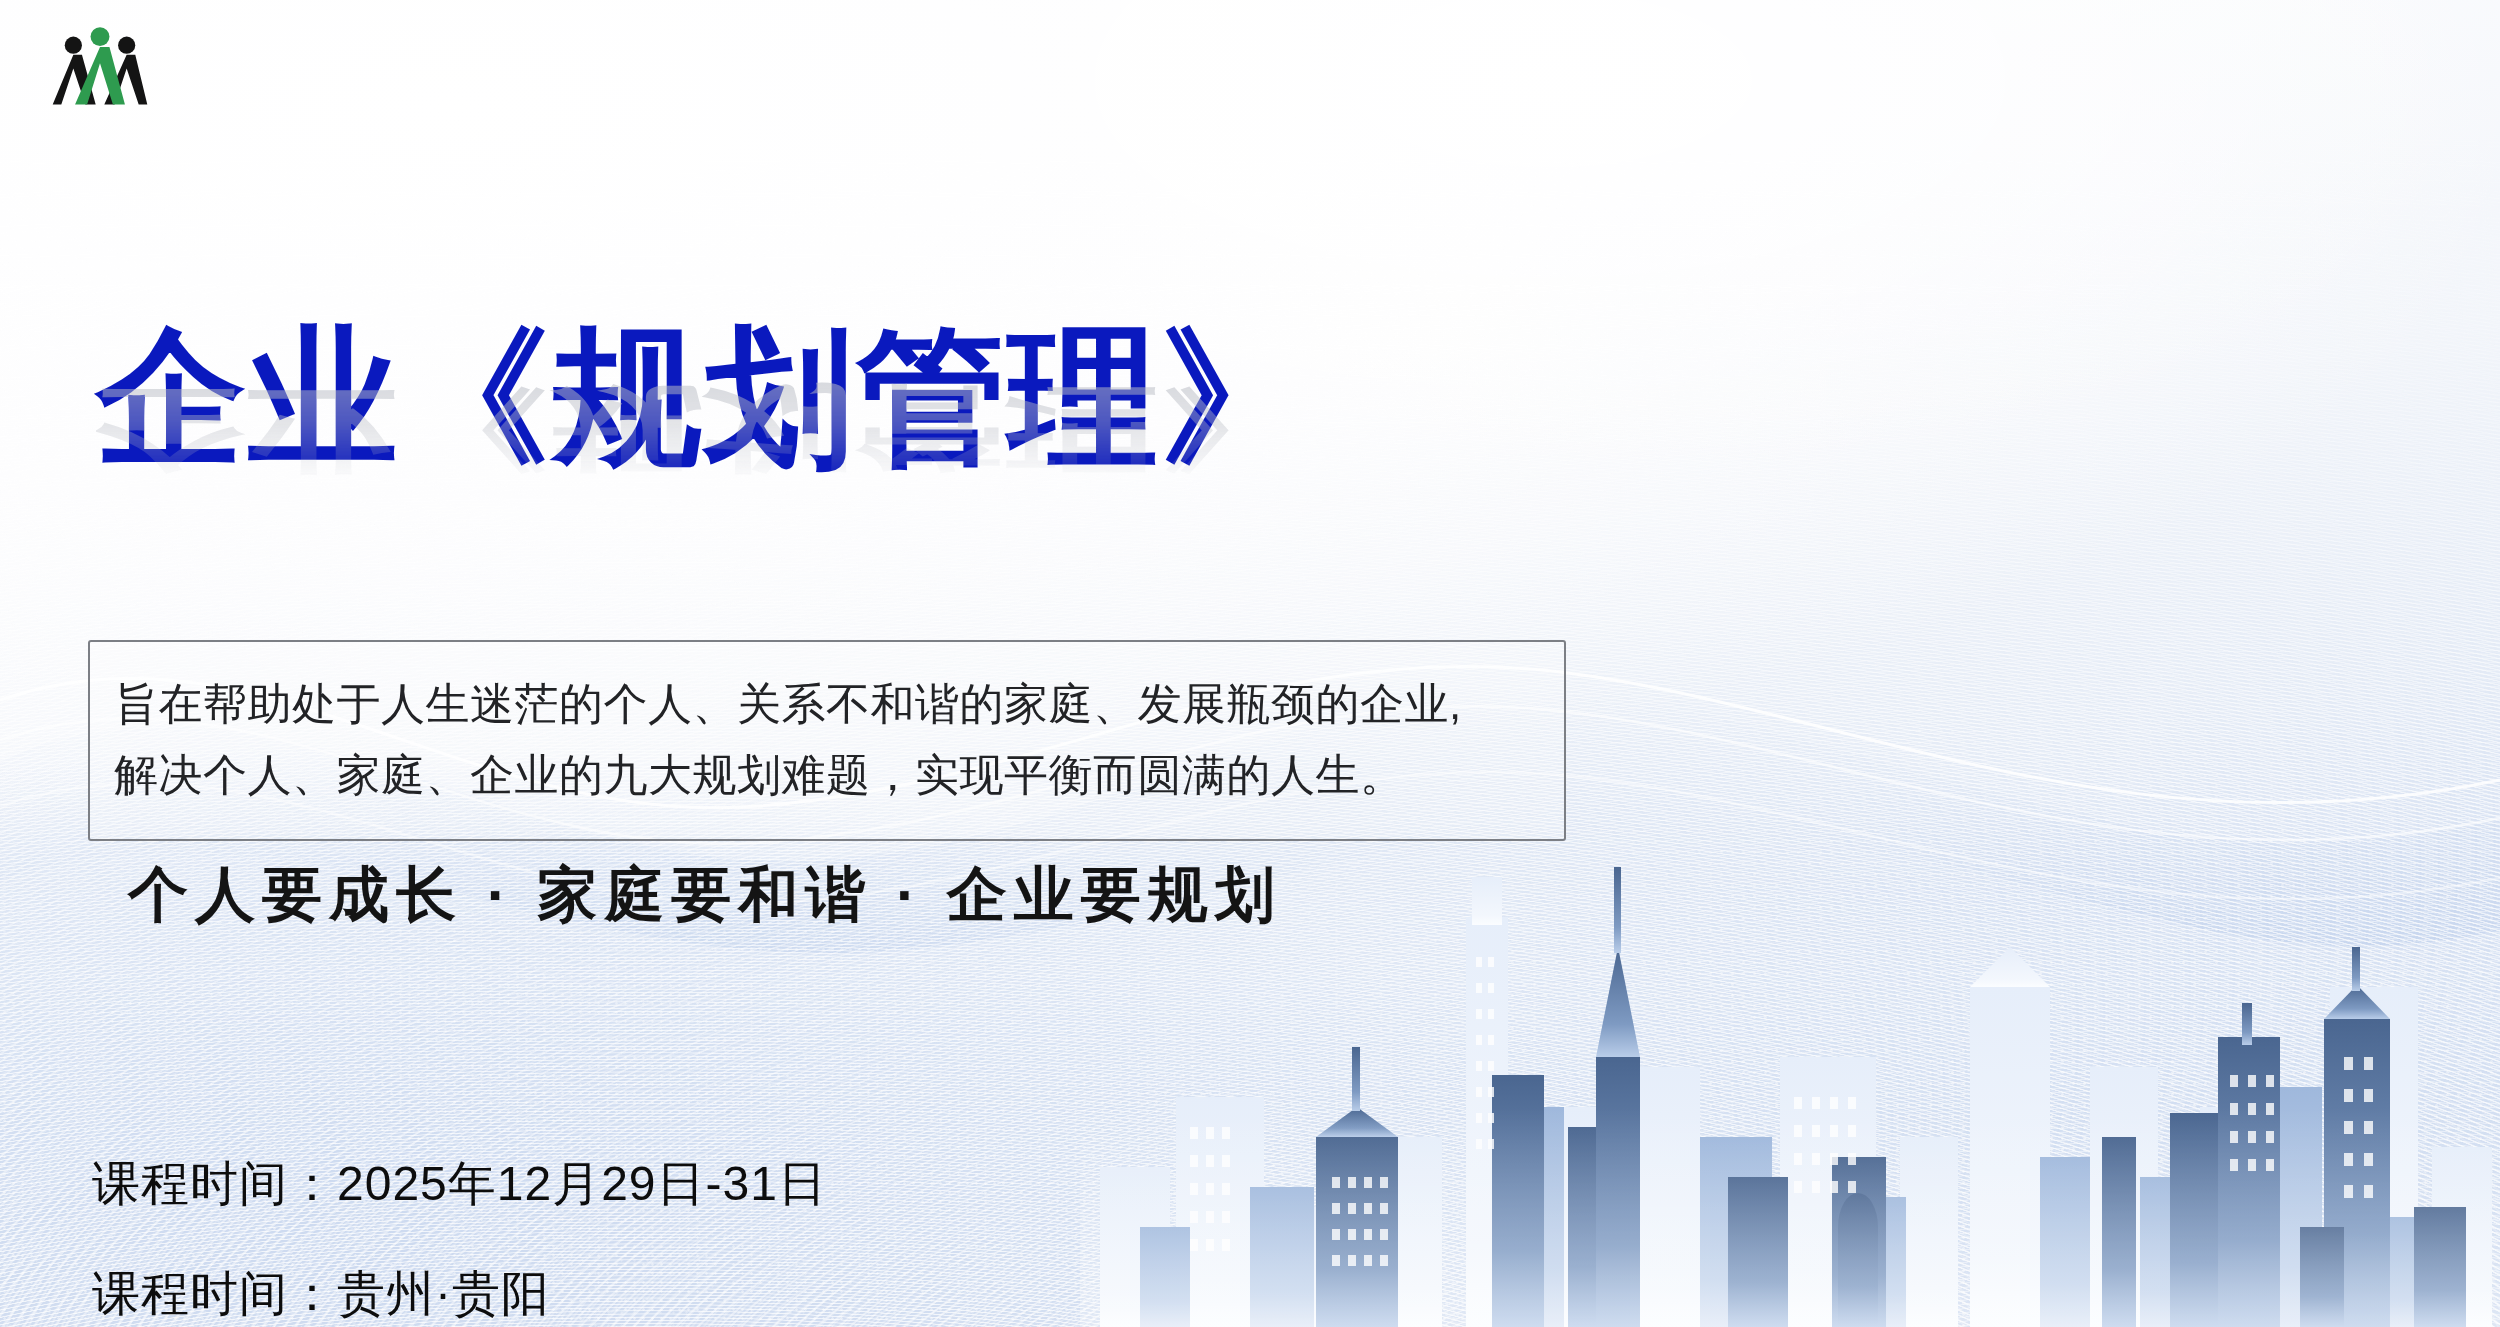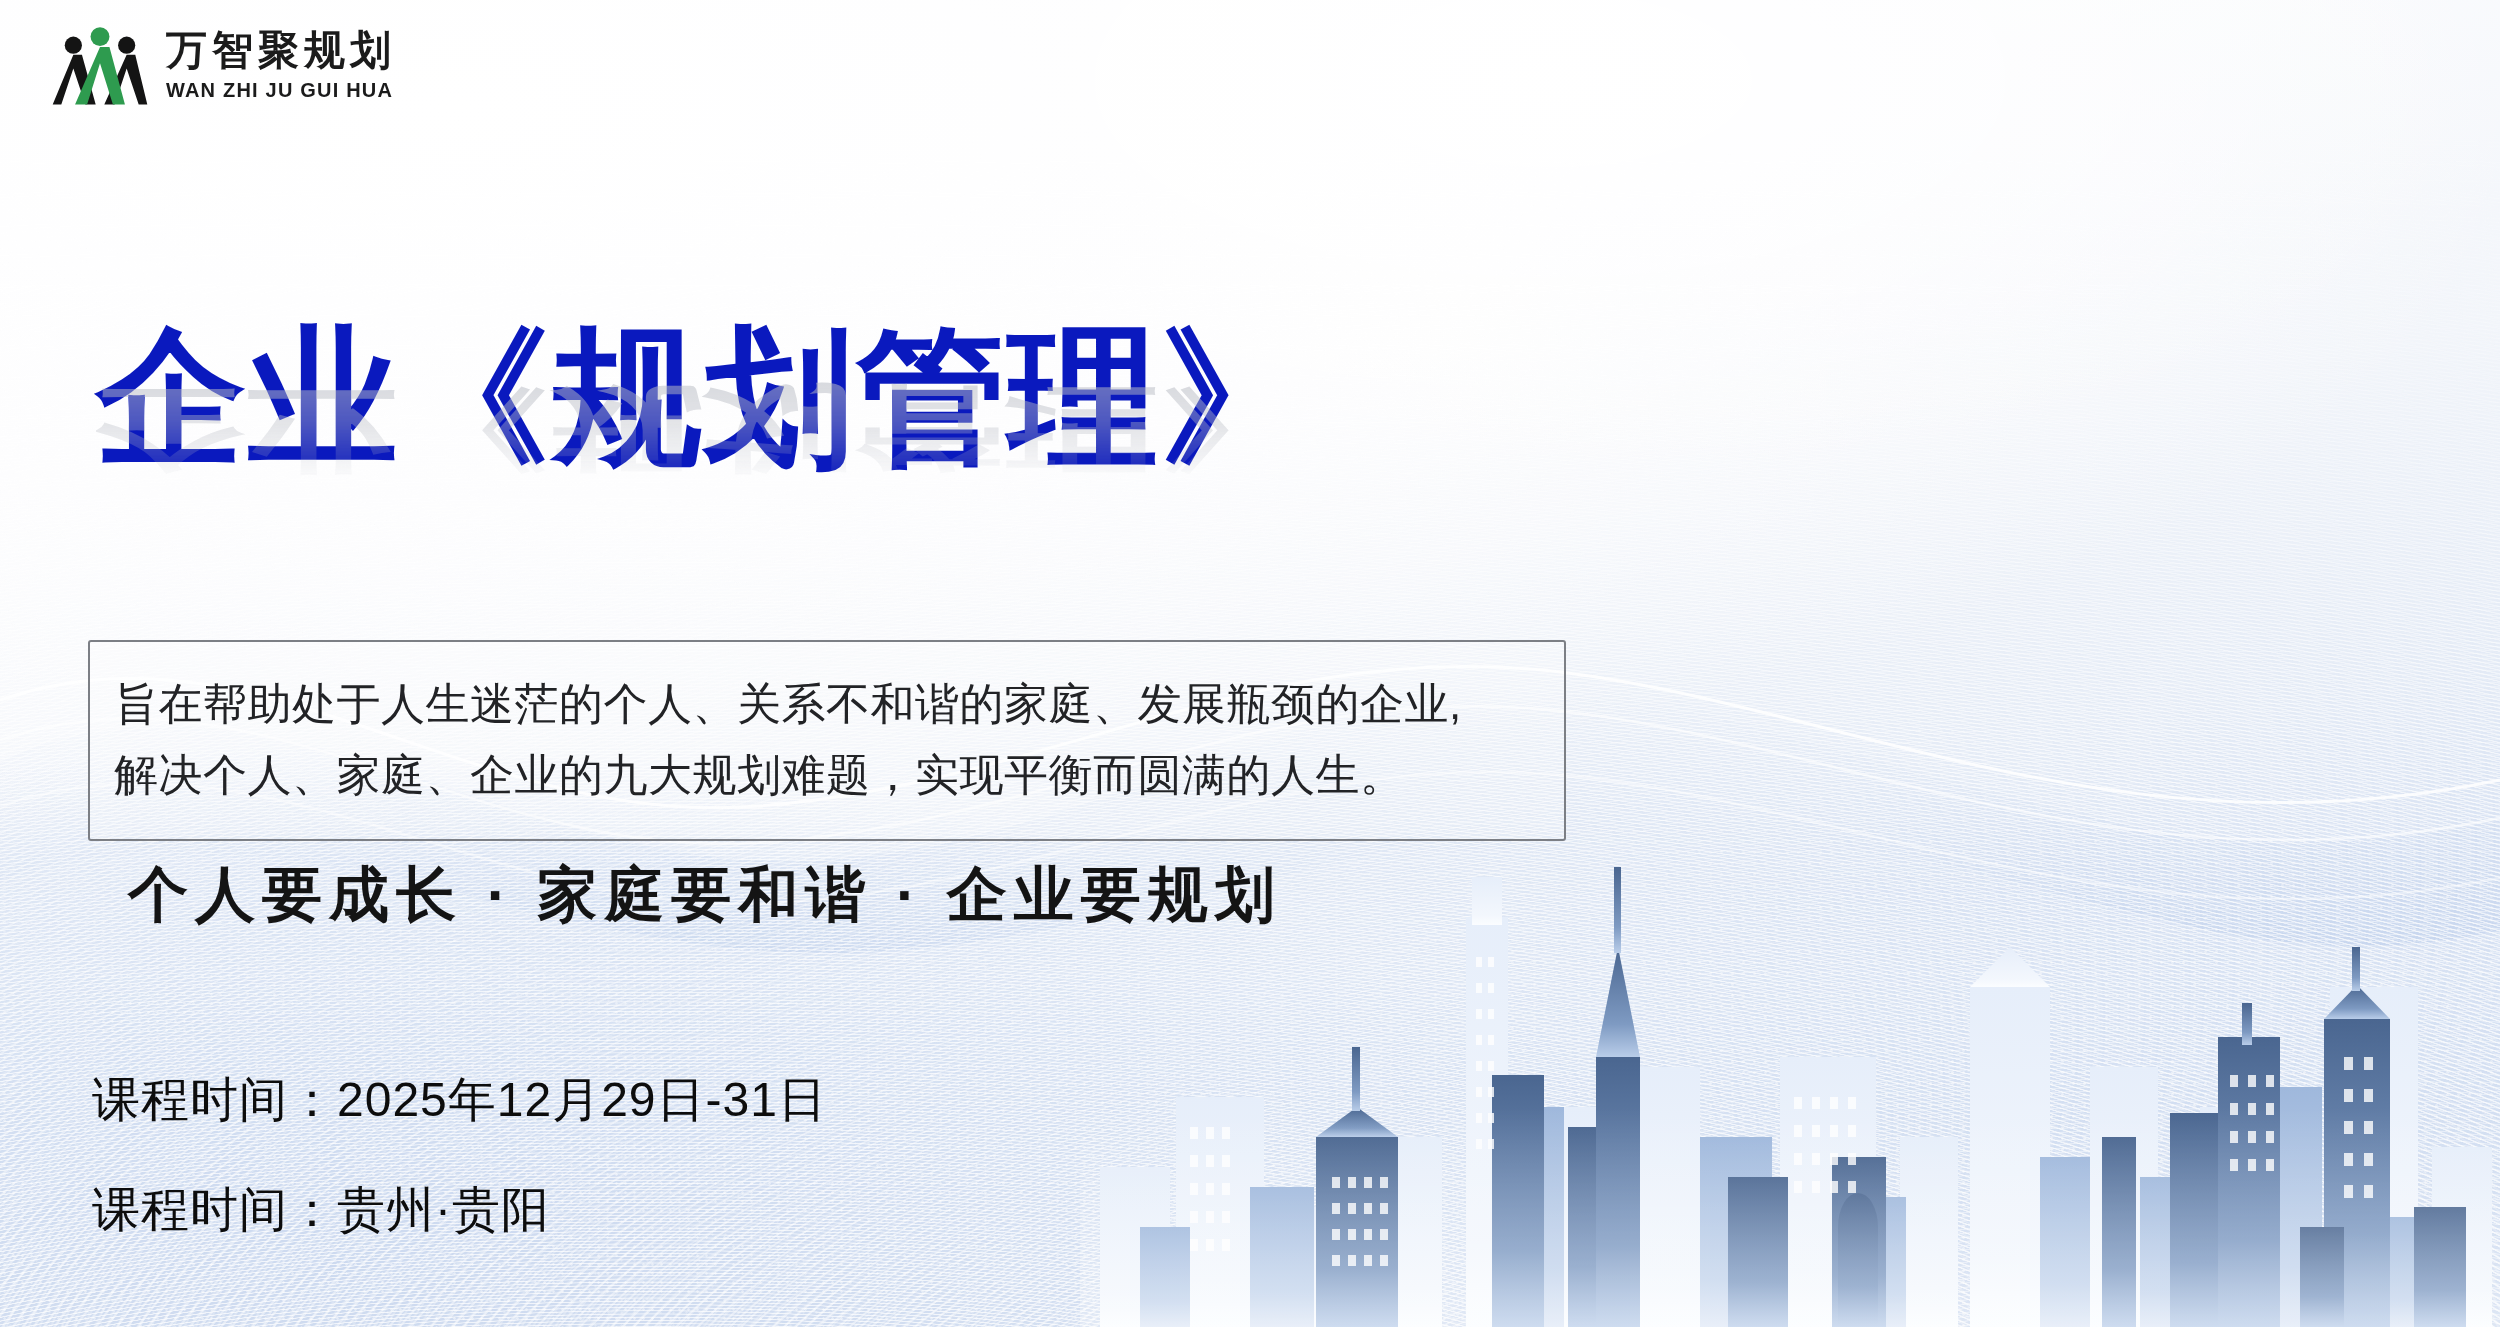--- a/index.html
+++ b/index.html
@@ -209,21 +209,21 @@
     color: #121212;
     letter-spacing: 10px;
     white-space: nowrap;
     text-indent: 10px;
   }
 
   
   .footer-info {
     position: absolute;
     left: 92px;
-    top: 1068px;
+    top: 1152px;
   }
   .info-line {
     font-family: "Liberation Sans", "DejaVu Sans", sans-serif;
     font-size: 48px;
     color: #0d0d0d;
     letter-spacing: 1px;
     white-space: nowrap;
     margin-bottom: 46px;
   }
   .info-line:last-child { margin-bottom: 0; }
@@ -448,24 +448,20 @@
 
       <circle cx="24" cy="27" r="10" fill="#141414"></circle>
       <polygon points="24,38 34,38 50,96 38,96 24,54 10,96 0,96" fill="#141414"></polygon>
 
       <circle cx="86" cy="27" r="10" fill="#141414"></circle>
       <polygon points="86,38 96,38 110,96 100,96 86,54 72,96 60,96" fill="#141414"></polygon>
 
       <circle cx="55" cy="17" r="11" fill="#2E9B4F"></circle>
       <polygon points="55,29 66,29 84,96 70,96 55,48 40,96 26,96" fill="#2E9B4F"></polygon>
     </svg>
-    <div class="logo-text">
-      <div class="logo-cn">万智聚规划</div>
-      <div class="logo-en">WAN ZHI JU GUI HUA</div>
-    </div>
   </div>
 
   <div class="headline-block">
     <div class="headline">企业《规划管理》</div>
     <div class="headline-reflection">企业《规划管理》</div>
   </div>
 
   <div class="desc-box">
     <div class="desc-line">旨在帮助处于人生迷茫的个人、关系不和谐的家庭、发展瓶颈的企业,</div>
     <div class="desc-line">解决个人、家庭、企业的九大规划难题，实现平衡而圆满的人生。</div>

